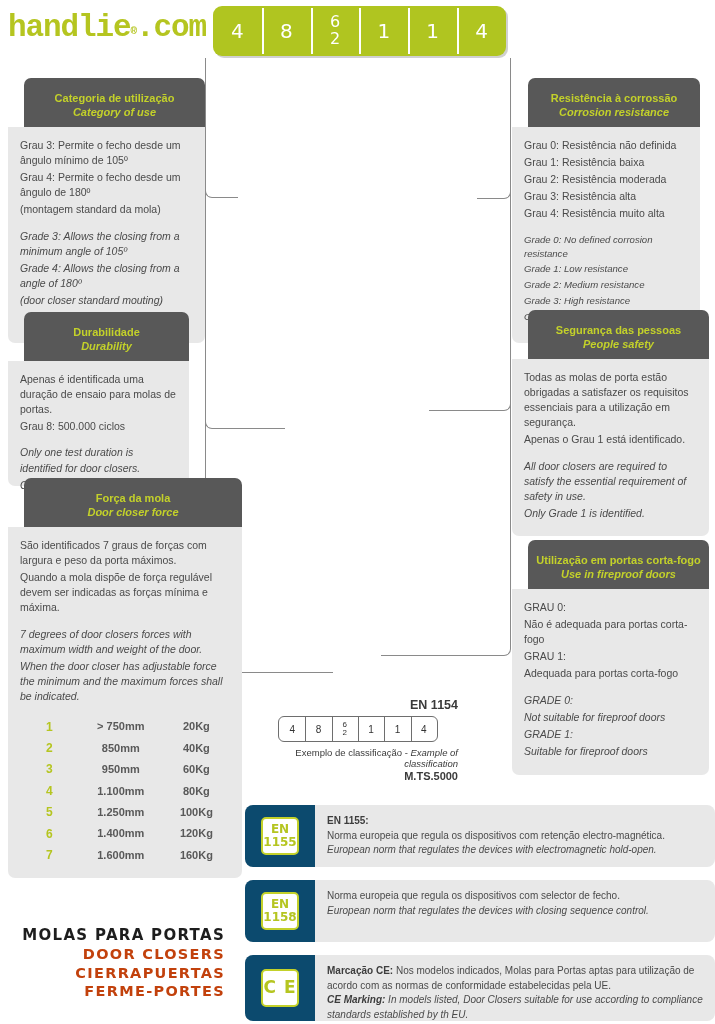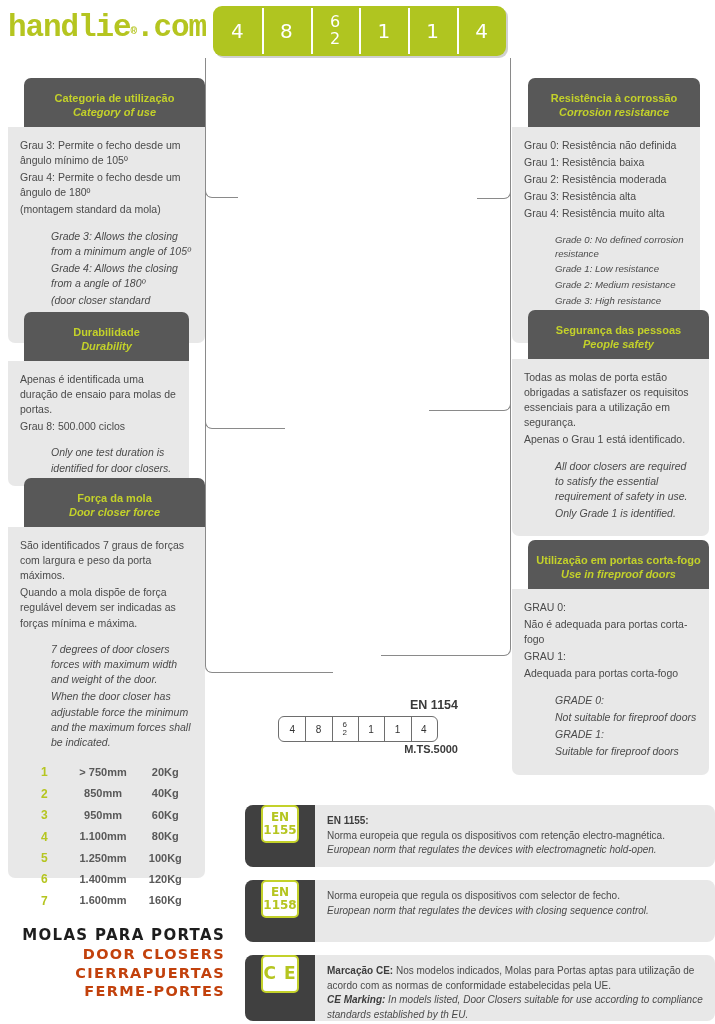--- a/index.html
+++ b/index.html
@@ -51,21 +51,21 @@
   }
   .panel-head .pt { font-size: 11px; font-weight: 600; display: block; }
   .panel-head .en { font-size: 11px; font-style: italic; font-weight: 600; display: block; }
   .panel-body {
     background: #e8e8e8; border-radius: 0 0 7px 7px;
     padding: 11px 12px 12px;
     color: #4a4a4a; font-size: 10.5px; line-height: 1.45;
   }
   .panel-body p { margin: 0 0 2px; }
   .panel-body p.gap { margin-top: 11px; }
-  .panel-body p.it { font-style: italic; margin-left: 31px; }
+  .panel-body p.it { font-style: italic; }
 
   
   .force-table { width: 100%; margin-top: 12px; border-collapse: collapse; }
   .force-table td { padding: 2px 0; font-size: 11px; color: #595959; font-weight: 700; }
   .force-table td.n { color: #b5c520; width: 28%; text-align: center; font-size: 12px; }
   .force-table td.w { width: 40%; text-align: center; }
   .force-table td.k { width: 32%; text-align: center; }
   .elbow { position: absolute; border: 1px solid #8a8a8a; border-top: none; }
   .elbow.left  { border-right: none;  border-radius: 0 0 0 7px; }
   .elbow.right { border-left: none;   border-radius: 0 0 7px 0; }
@@ -91,22 +91,22 @@
   .en1154 .cap .it { font-style: italic; }
   .en1154 .code { margin-top: 1px; font-size: 11px; font-weight: 700; color: #3a3a3a; }
 
   
   .norm-card {
     position: absolute; left: 245px; width: 470px;
     background: #e8e8e8; border-radius: 8px;
     display: flex; overflow: hidden;
   }
   .norm-badge {
-    width: 70px; flex: 0 0 70px; background: #404040;
-    display: flex; align-items: flex-start; justify-content: center;
+    width: 70px; flex: 0 0 70px; background: #0c4a6e;
+    display: flex; align-items: center; justify-content: center;
   }
   .badge-box {
     width: 38px; height: 38px; border: 2px solid #c3d12a; border-radius: 5px;
     background: #fff; color: #b5c520;
     display: flex; flex-direction: column; align-items: center; justify-content: center;
     font-size: 12px; font-weight: 700; line-height: 1.05;
     font-family: "DejaVu Sans", sans-serif;
   }
   .badge-box.ce { font-size: 17px; letter-spacing: 1px; }
   .norm-text { padding: 9px 10px 9px 12px; color: #4a4a4a; font-size: 10px; line-height: 1.45; }
@@ -186,21 +186,21 @@
       <span class="en">Durability</span>
     </div>
     <div class="panel-body" style="height:125px;">
       <p>Apenas é identificada uma duração de ensaio para molas de portas.</p>
       <p>Grau 8: 500.000 ciclos</p>
       <p class="it gap">Only one test duration is identified for door closers.</p>
       <p class="it">Grade 8: 500.000 cycles</p>
     </div>
   </div>
 
-  <div class="panel" style="left:8px; top:478px; width:197px;">
+  <div class="panel" style="left:8px; top:478px; width:234px;">
     <div class="panel-head">
       <span class="pt">Força da mola</span>
       <span class="en">Door closer force</span>
     </div>
     <div class="panel-body" style="height:351px;">
       <p>São identificados 7 graus de forças com largura e peso da porta máximos.</p>
       <p>Quando a mola dispõe de força regulável devem ser indicadas as forças mínima e máxima.</p>
       <p class="it gap">7 degrees of door closers forces with maximum width and weight of the door.</p>
       <p class="it">When the door closer has adjustable force the minimum and the maximum forces shall be indicated.</p>
 
@@ -311,20 +311,21 @@
       <div class="mini-cell">
           <span>1</span>
         </div>
       <div class="mini-cell">
           <span>1</span>
         </div>
       <div class="mini-cell">
           <span>4</span>
         </div>
     </div>
+    <div class="cap"><span>Exemplo de classificação - </span><span class="it">Example of classification</span></div>
     <div class="code">M.TS.5000</div>
   </div>
 
   <div class="norm-card" style="top:805px; height:62px;">
     <div class="norm-badge">
       <div class="badge-box">
         <span>EN</span>
         <span>1155</span>
       </div>
     </div>

